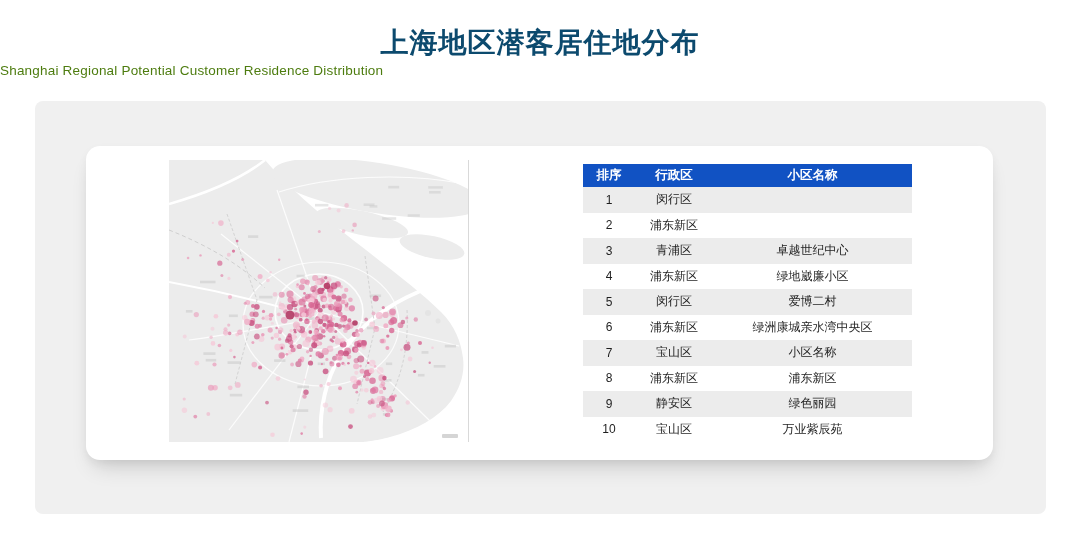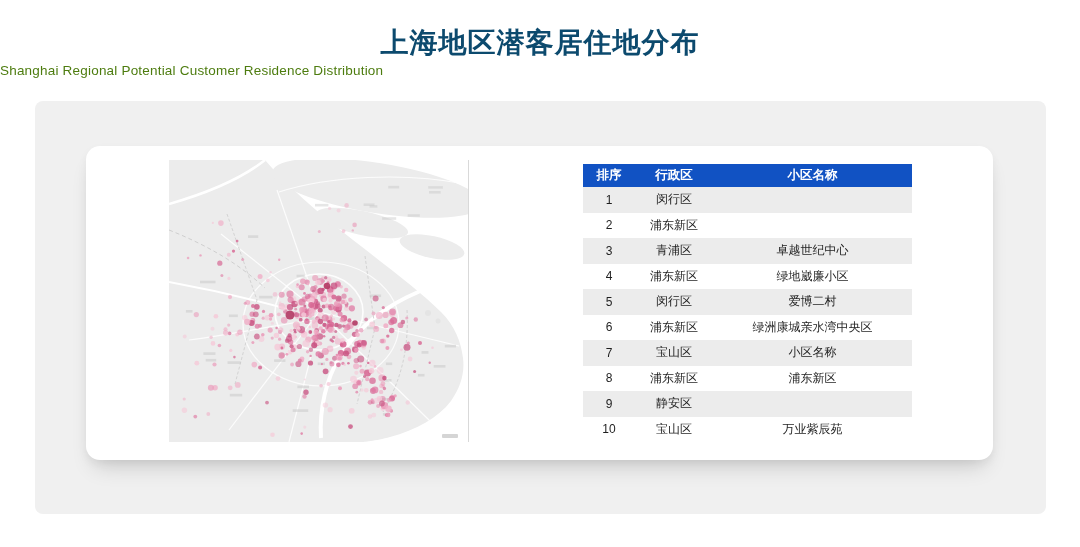--- a/index.html
+++ b/index.html
@@ -636,20 +636,21 @@
           <div class="tcell c2">小区名称</div>
         </div>
         <div class="trow">
           <div class="tcell c0">8</div>
           <div class="tcell c1">浦东新区</div>
           <div class="tcell c2">浦东新区</div>
         </div>
         <div class="trow alt">
           <div class="tcell c0">9</div>
           <div class="tcell c1">静安区</div>
+          <div class="tcell c2">绿色丽园</div>
         </div>
         <div class="trow">
           <div class="tcell c0">10</div>
           <div class="tcell c1">宝山区</div>
           <div class="tcell c2">万业紫辰苑</div>
         </div>
       </div>
   </div>
 
 </div>

